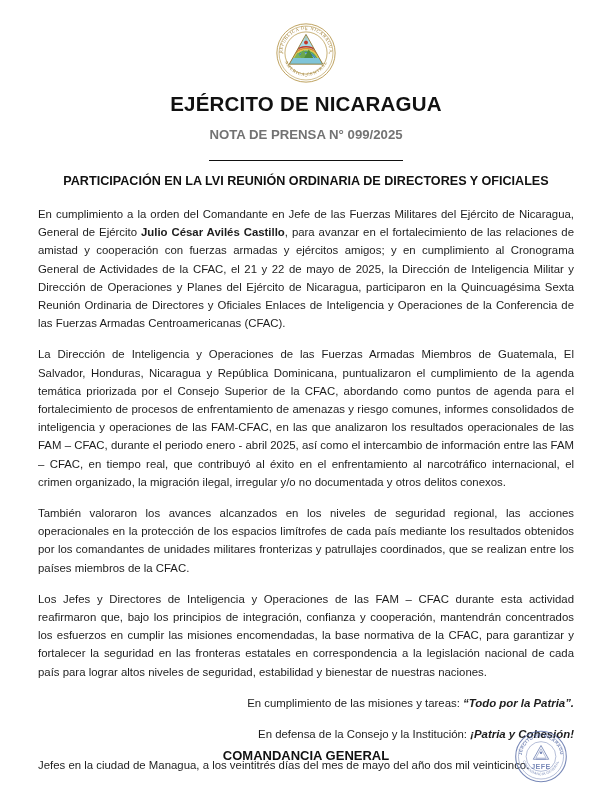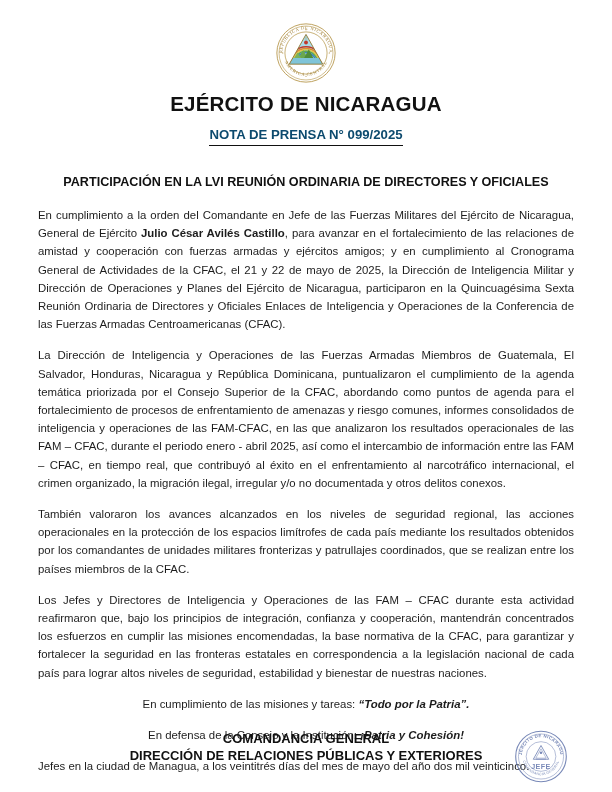--- a/index.html
+++ b/index.html
@@ -46,48 +46,48 @@
   }
   .doc-subtitle-wrap {
     text-align: center;
     margin-top: 9px;
   }
   .doc-subtitle {
     display: inline-block;
     font-size: 13.2px;
     font-weight: bold;
     border-bottom: 1.4px solid #111111;
-    padding-bottom: 3px;
-    color: #0c4a6e;
+    padding-bottom: 18px;
+    color: #737373;
   }
   .doc-heading {
     text-align: center;
     font-size: 12.6px;
     font-weight: bold;
     line-height: 16px;
-    margin-top: 28px;
+    margin-top: 12px;
     padding: 0 8px;
     color: #111111;
   }
 
   
   .body-text {
     margin-top: 16px;
   }
   p.para {
     text-align: justify;
     font-size: 11.4px;
     line-height: 18.2px;
     margin: 0 0 13px 0;
     color: #1d1d1d;
     hyphens: none;
   }
   p.para:last-child { margin-bottom: 0; }
   p.nojust {
-    text-align: center;
+    text-align: right;
   }
   .b { font-weight: bold; }
   .bi { font-weight: bold; font-style: italic; }
 
   
   .footer {
     position: absolute;
     left: 0;
     right: 0;
     bottom: 28px;
@@ -190,21 +190,20 @@
     <p class="para nojust"><span>En cumplimiento de las misiones y tareas: </span><span class="bi">“Todo por la Patria”.</span></p>
 
     <p class="para nojust"><span>En defensa de la Consejo y la Institución: </span><span class="bi">¡Patria y Cohesión!</span></p>
 
     <p class="para">Jefes en la ciudad de Managua, a los veintitrés días del mes de mayo del año dos mil veinticinco.</p>
 
   </div>
 
   <div class="footer">
     <div class="footer-line">COMANDANCIA GENERAL</div>
-    <div class="footer-line">DIRECCIÓN DE RELACIONES PÚBLICAS Y EXTERIORES</div>
   </div>
 
   <svg class="stamp" viewBox="0 0 100 100">
     <g opacity="0.82">
       <circle cx="50" cy="50" r="46" fill="none" stroke="#5b6fa8" stroke-width="2"></circle>
       <circle cx="50" cy="50" r="41" fill="none" stroke="#5b6fa8" stroke-width="1"></circle>
       <circle cx="50" cy="50" r="27" fill="none" stroke="#5b6fa8" stroke-width="1"></circle>
       <defs>
         <path id="stampTop" d="M 50,50 m -35,0 a 35,35 0 0 1 70,0" fill="none"></path>
         <path id="stampBot" d="M 50,50 m -34,0 a 34,34 0 0 0 68,0" fill="none"></path>

